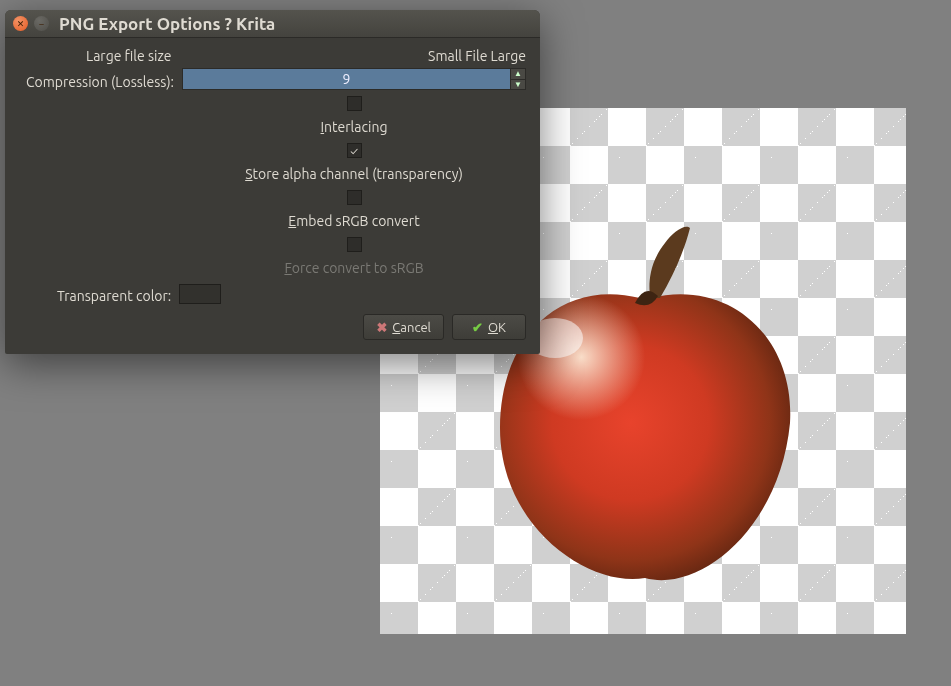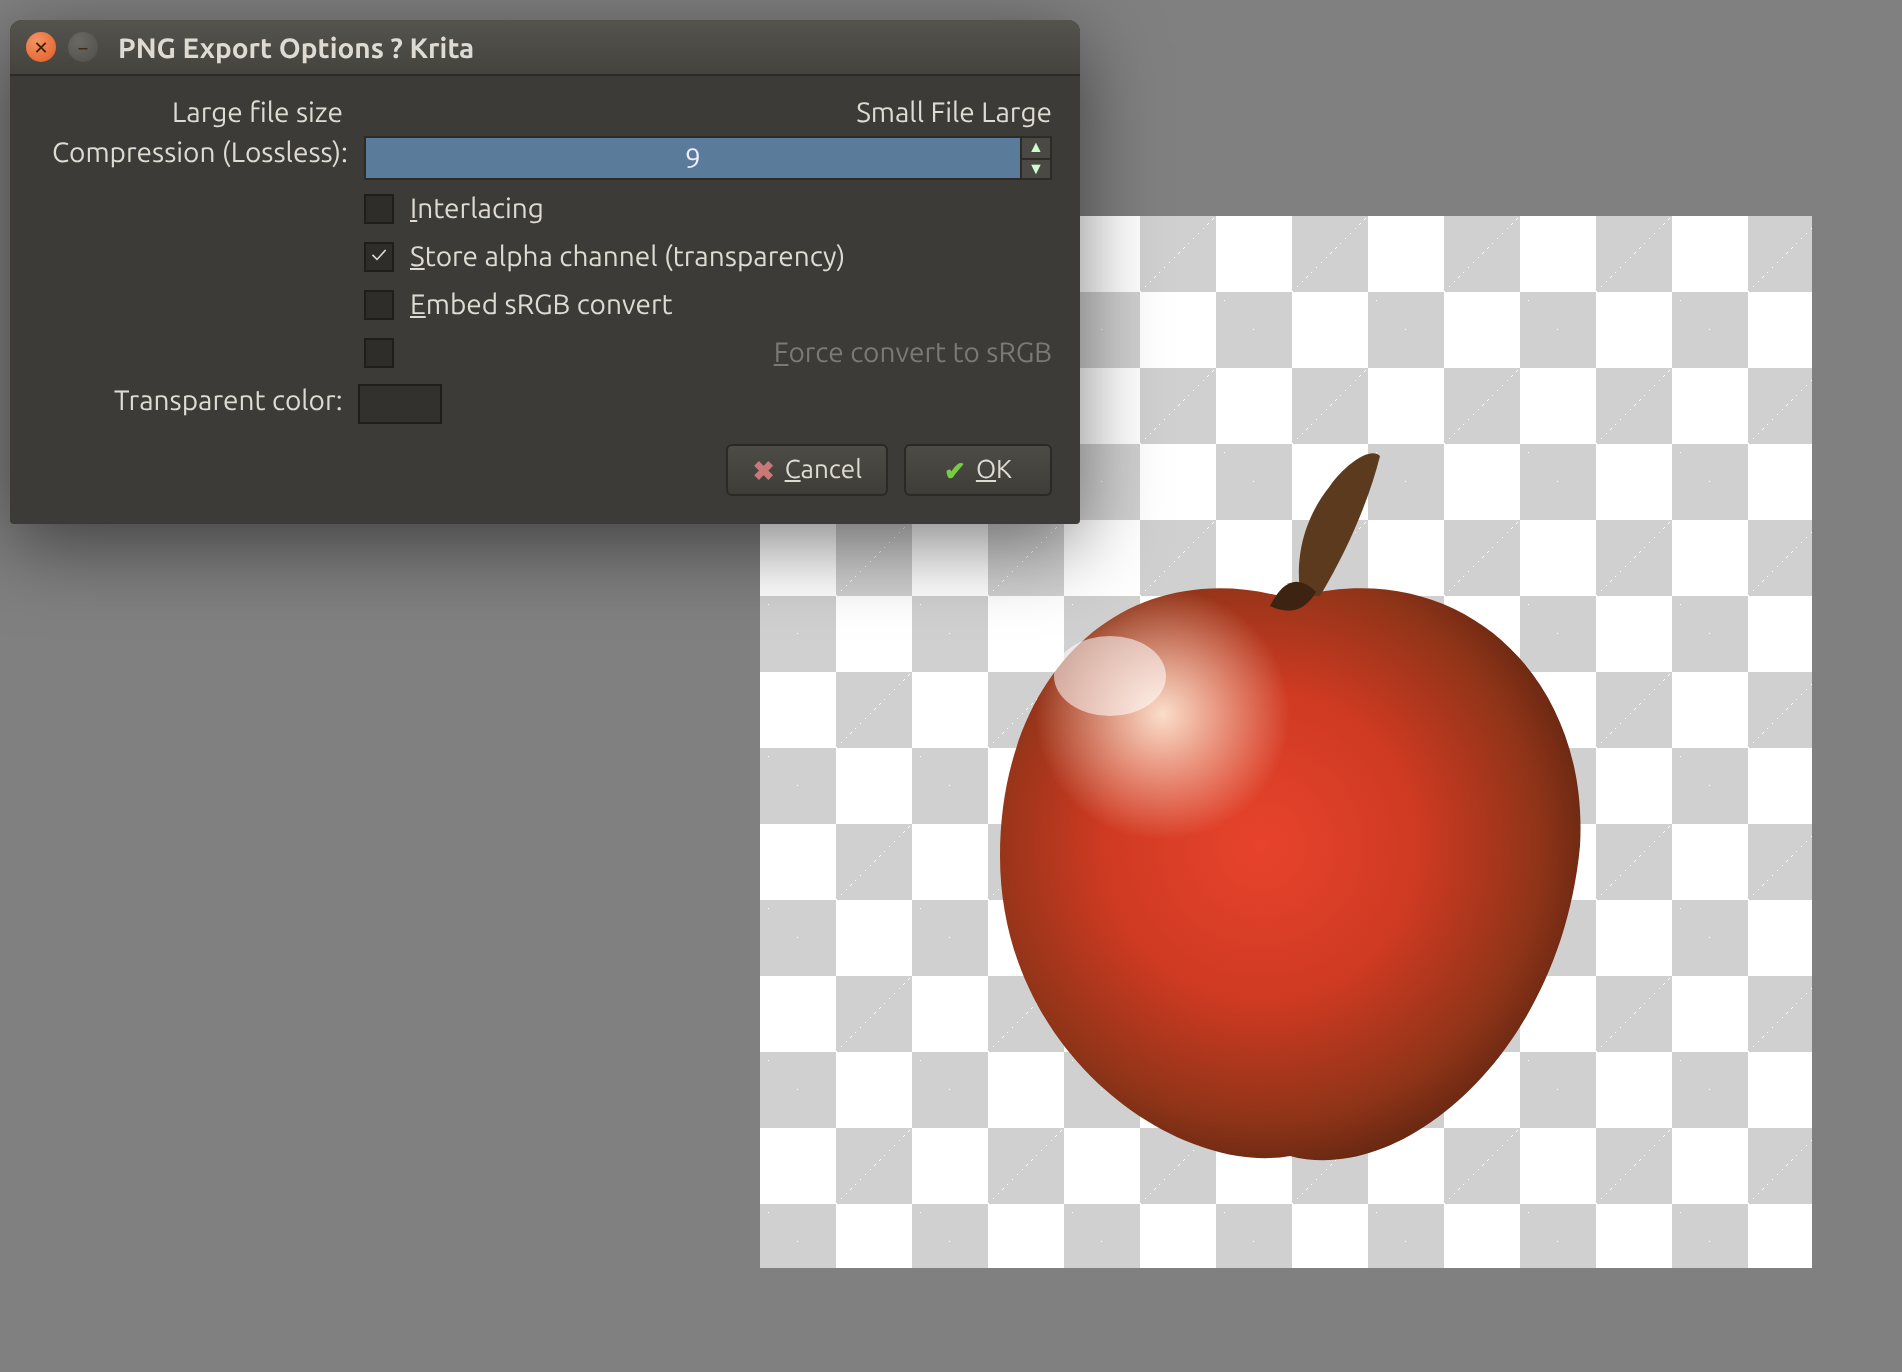--- a/index.html
+++ b/index.html
@@ -14,32 +14,32 @@
  background-position:0 0,0 38px,38px -38px,-38px 0;
  background-color:#fff;}
 .apple{position:absolute;left:60px;top:90px;width:400px;height:400px;}
 
 .dialog{position:absolute;left:5px;top:10px;width:535px;background:#3c3b37;box-shadow:0 10px 40px rgba(0,0,0,0.5);border-radius:6px 6px 2px 2px;font-size:14px;color:#dfdbd2;}
 .titlebar{height:28px;background:linear-gradient(#54534d,#44433e);border-radius:6px 6px 0 0;display:flex;align-items:center;padding:0 8px;border-bottom:1px solid #2b2a27;}
 .wbuttons{display:flex;gap:6px;margin-right:10px;}
 .wbtn{width:15px;height:15px;border-radius:50%;display:flex;align-items:center;justify-content:center;font-size:9px;color:#3a1c00;}
 .close{background:radial-gradient(circle at 35% 30%,#f39366,#e35b24);}
 .min{background:radial-gradient(circle at 35% 30%,#6a6964,#4f4e49);}
-.title{color:#dfdbd2;font-size:14px;font-weight:bold;}
+.title{color:#dfdbd2;font-size:17px;font-weight:bold;}
 .body{padding:10px 14px 14px;}
-.row{display:flex;align-items:flex-start;margin-bottom:6px;}
+.row{display:flex;align-items:flex-end;margin-bottom:6px;}
 .lcol{width:163px;text-align:right;padding-right:8px;color:#dfdbd2;}
 .rcol{flex:1;}
 .hints{display:flex;justify-content:space-between;margin-left:67px;margin-bottom:4px;}
 .spinbox{display:flex;height:22px;}
 .spinval{flex:1;background:#5b7b9b;color:#eef;display:flex;align-items:center;justify-content:center;border:1px solid #2c2b28;border-right:none;}
 .spinbtns{width:16px;display:flex;flex-direction:column;border:1px solid #2c2b28;}
 .sbtn{flex:1;background:#4a4944;display:flex;align-items:center;justify-content:center;font-size:8px;color:#cfc;}
 .sbtn:first-child{border-bottom:1px solid #2c2b28;}
-.check{display:flex;align-items:center;margin-left:163px;margin-bottom:8px;gap:8px;}
+.check{display:flex;align-items:center;margin-left:163px;margin-bottom:8px;gap:8px;flex-direction:column;}
 .cbox{width:15px;height:15px;background:#2e2d2a;border:1px solid #1f1e1b;display:flex;align-items:center;justify-content:center;font-size:11px;color:#dfdbd2;}
 .disabled{color:#7a7974;justify-content:space-between;}
 .u{text-decoration:underline;}
 .swatch{width:42px;height:20px;background:#32312d;border:1px solid #1f1e1b;}
 .btnrow{display:flex;justify-content:flex-end;gap:8px;margin-top:10px;}
 .btn{height:26px;min-width:74px;padding:0 12px;background:linear-gradient(#4c4b46,#3e3d38);border:1px solid #2a2926;border-radius:3px;display:flex;align-items:center;justify-content:center;gap:5px;color:#dfdbd2;font-size:13px;}
 .xicon{color:#c77;font-weight:bold;}
 .chkicon{color:#7c4;font-weight:bold;}
 </style>
 </head>

